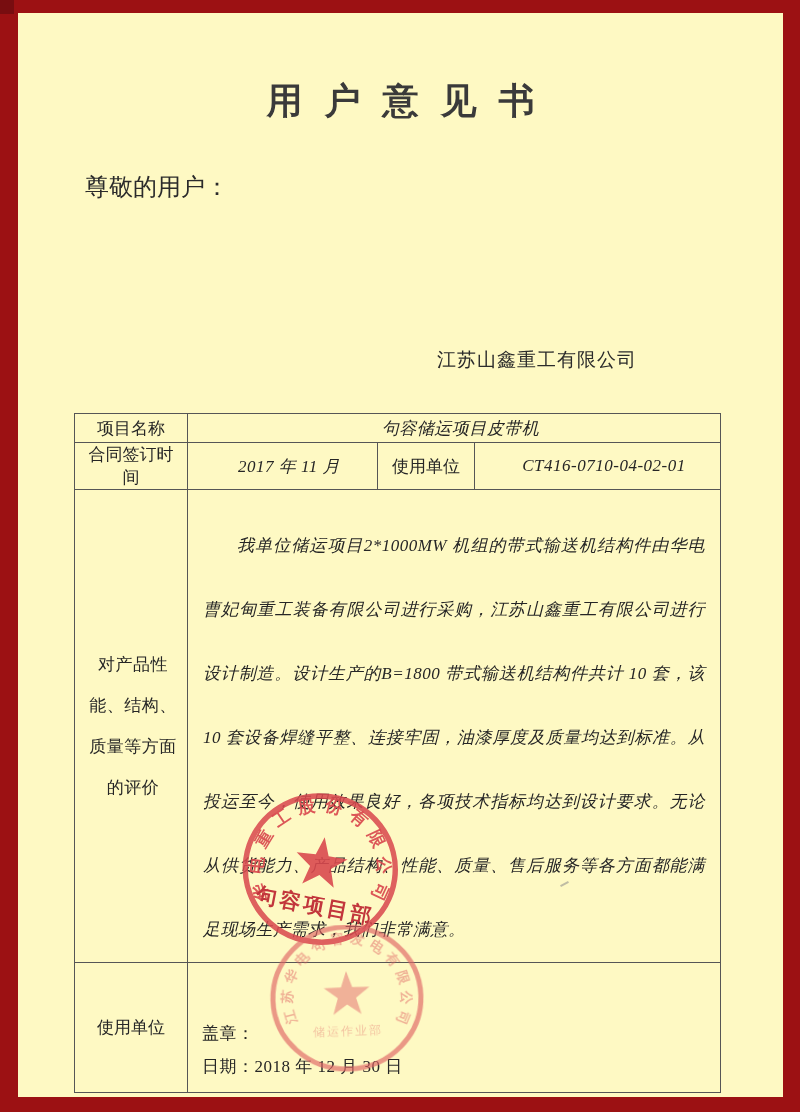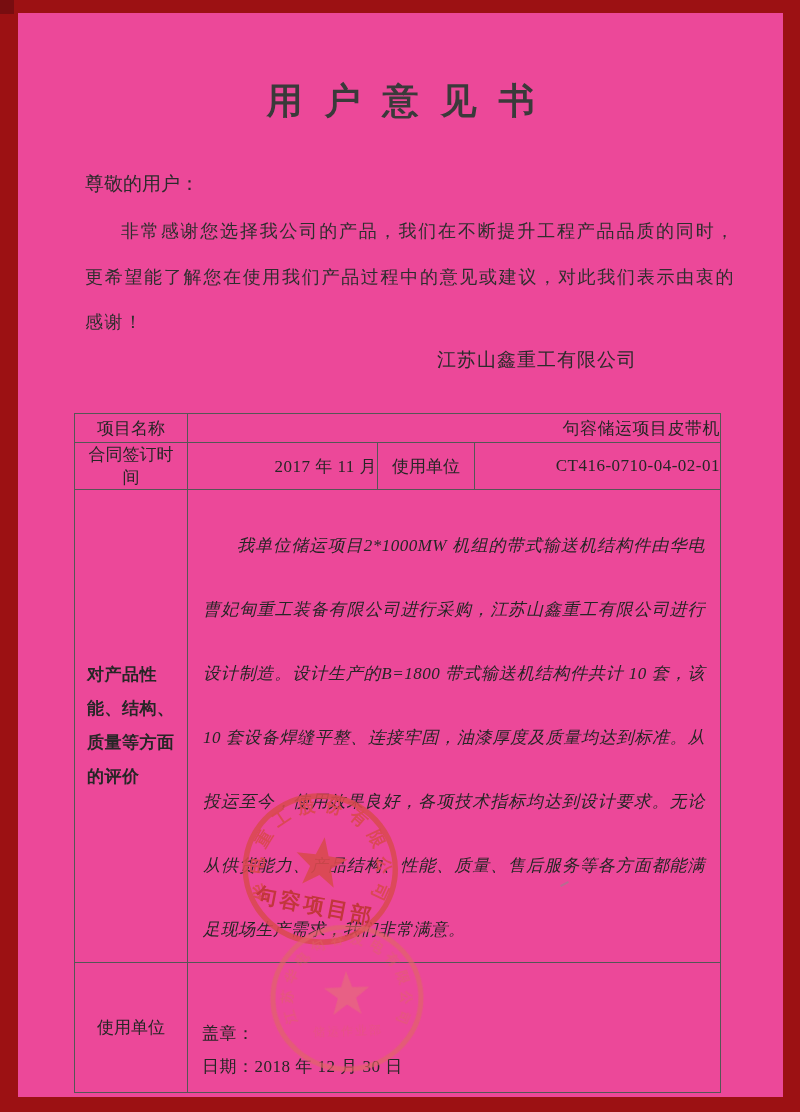--- a/index.html
+++ b/index.html
@@ -5,46 +5,46 @@
   html,body{margin:0;padding:0;}
   body{
     width:800px;height:1112px;position:relative;overflow:hidden;
     background:#9c1113;
     font-family:"Liberation Serif","DejaVu Serif",serif;
     color:#2b2b2b;
   }
   .frame-corner{position:absolute;left:0;top:0;width:14px;height:14px;background:#780d10;}
   .page{
     position:absolute;left:18px;top:13px;width:765px;height:1084px;
-    background:#ec4899;
+    background:#fef9c3;
   }
   .doc-title{
     position:absolute;left:0;top:64px;width:100%;
     text-align:center;font-size:36px;font-weight:bold;color:#3a3a3a;
     letter-spacing:22px;text-indent:22px;
   }
-  .salutation{position:absolute;left:67px;top:158px;font-size:19px;}
+  .salutation{position:absolute;left:67px;top:158px;font-size:24px;}
   .letter-body{
     position:absolute;left:67px;top:196px;width:650px;
     font-size:18px;letter-spacing:1.5px;line-height:45.5px;
     text-indent:2em;text-align:justify;color:#2e2e2e;
   }
   .signature{position:absolute;left:419px;top:334px;font-size:19px;letter-spacing:1px;font-family:Liberation Mono, monospace;}
   table.info{
     position:absolute;left:56px;top:400px;
     border-collapse:collapse;table-layout:fixed;width:646px;
     background:transparent;
   }
   table.info td{
     border:1px solid #565656;font-size:17px;color:#262626;
     overflow:hidden;
   }
   td.lbl{text-align:center;vertical-align:middle;padding:0 6px;}
-  td.val{text-align:right;vertical-align:middle;padding:0 0 0 13px;letter-spacing:0.5px;}
-  td.eval-lbl{text-align:left;vertical-align:middle;padding:0 8px 0 12px;line-height:34px;letter-spacing:0.5px;font-weight:bold;}
+  td.val{text-align:center;vertical-align:middle;padding:0 0 0 13px;letter-spacing:0.5px;font-style:italic;}
+  td.eval-lbl{text-align:center;vertical-align:middle;padding:0 8px 0 12px;line-height:41px;letter-spacing:0.5px;}
   td.eval-val{
     vertical-align:top;padding:24px 15px 0 15px;
     line-height:64px;text-indent:2em;text-align:justify;letter-spacing:0.5px;font-style:italic;
   }
   td.unit-cell{position:relative;vertical-align:bottom;}
   .seal-block{position:absolute;left:14px;bottom:9px;}
   .seal-line{line-height:33px;font-size:17px;letter-spacing:0.5px;}
   .stamp{position:absolute;pointer-events:none;}
   .stamp1{left:222px;top:778px;transform:rotate(8deg);}
   .stamp2{left:250px;top:912px;transform:rotate(-2deg);filter:blur(0.4px);opacity:0.88;}
@@ -57,21 +57,20 @@
 <body>
 
 <div class="frame-corner"></div>
 
 <div class="page">
 
   <div class="doc-title">用户意见书</div>
 
   <div class="salutation">尊敬的用户：</div>
 
-  <div class="letter-body">非常感谢您选择我公司的产品，我们在不断提升工程产品品质的同时，更希望能了解您在使用我们产品过程中的意见或建议，对此我们表示由衷的感谢！</div>
 
   <div class="signature">江苏山鑫重工有限公司</div>
 
   <table class="info">
     <colgroup>
       <col style="width:113px">
         <col style="width:190px">
         <col style="width:97px">
         <col style="width:246px">
     </colgroup>

